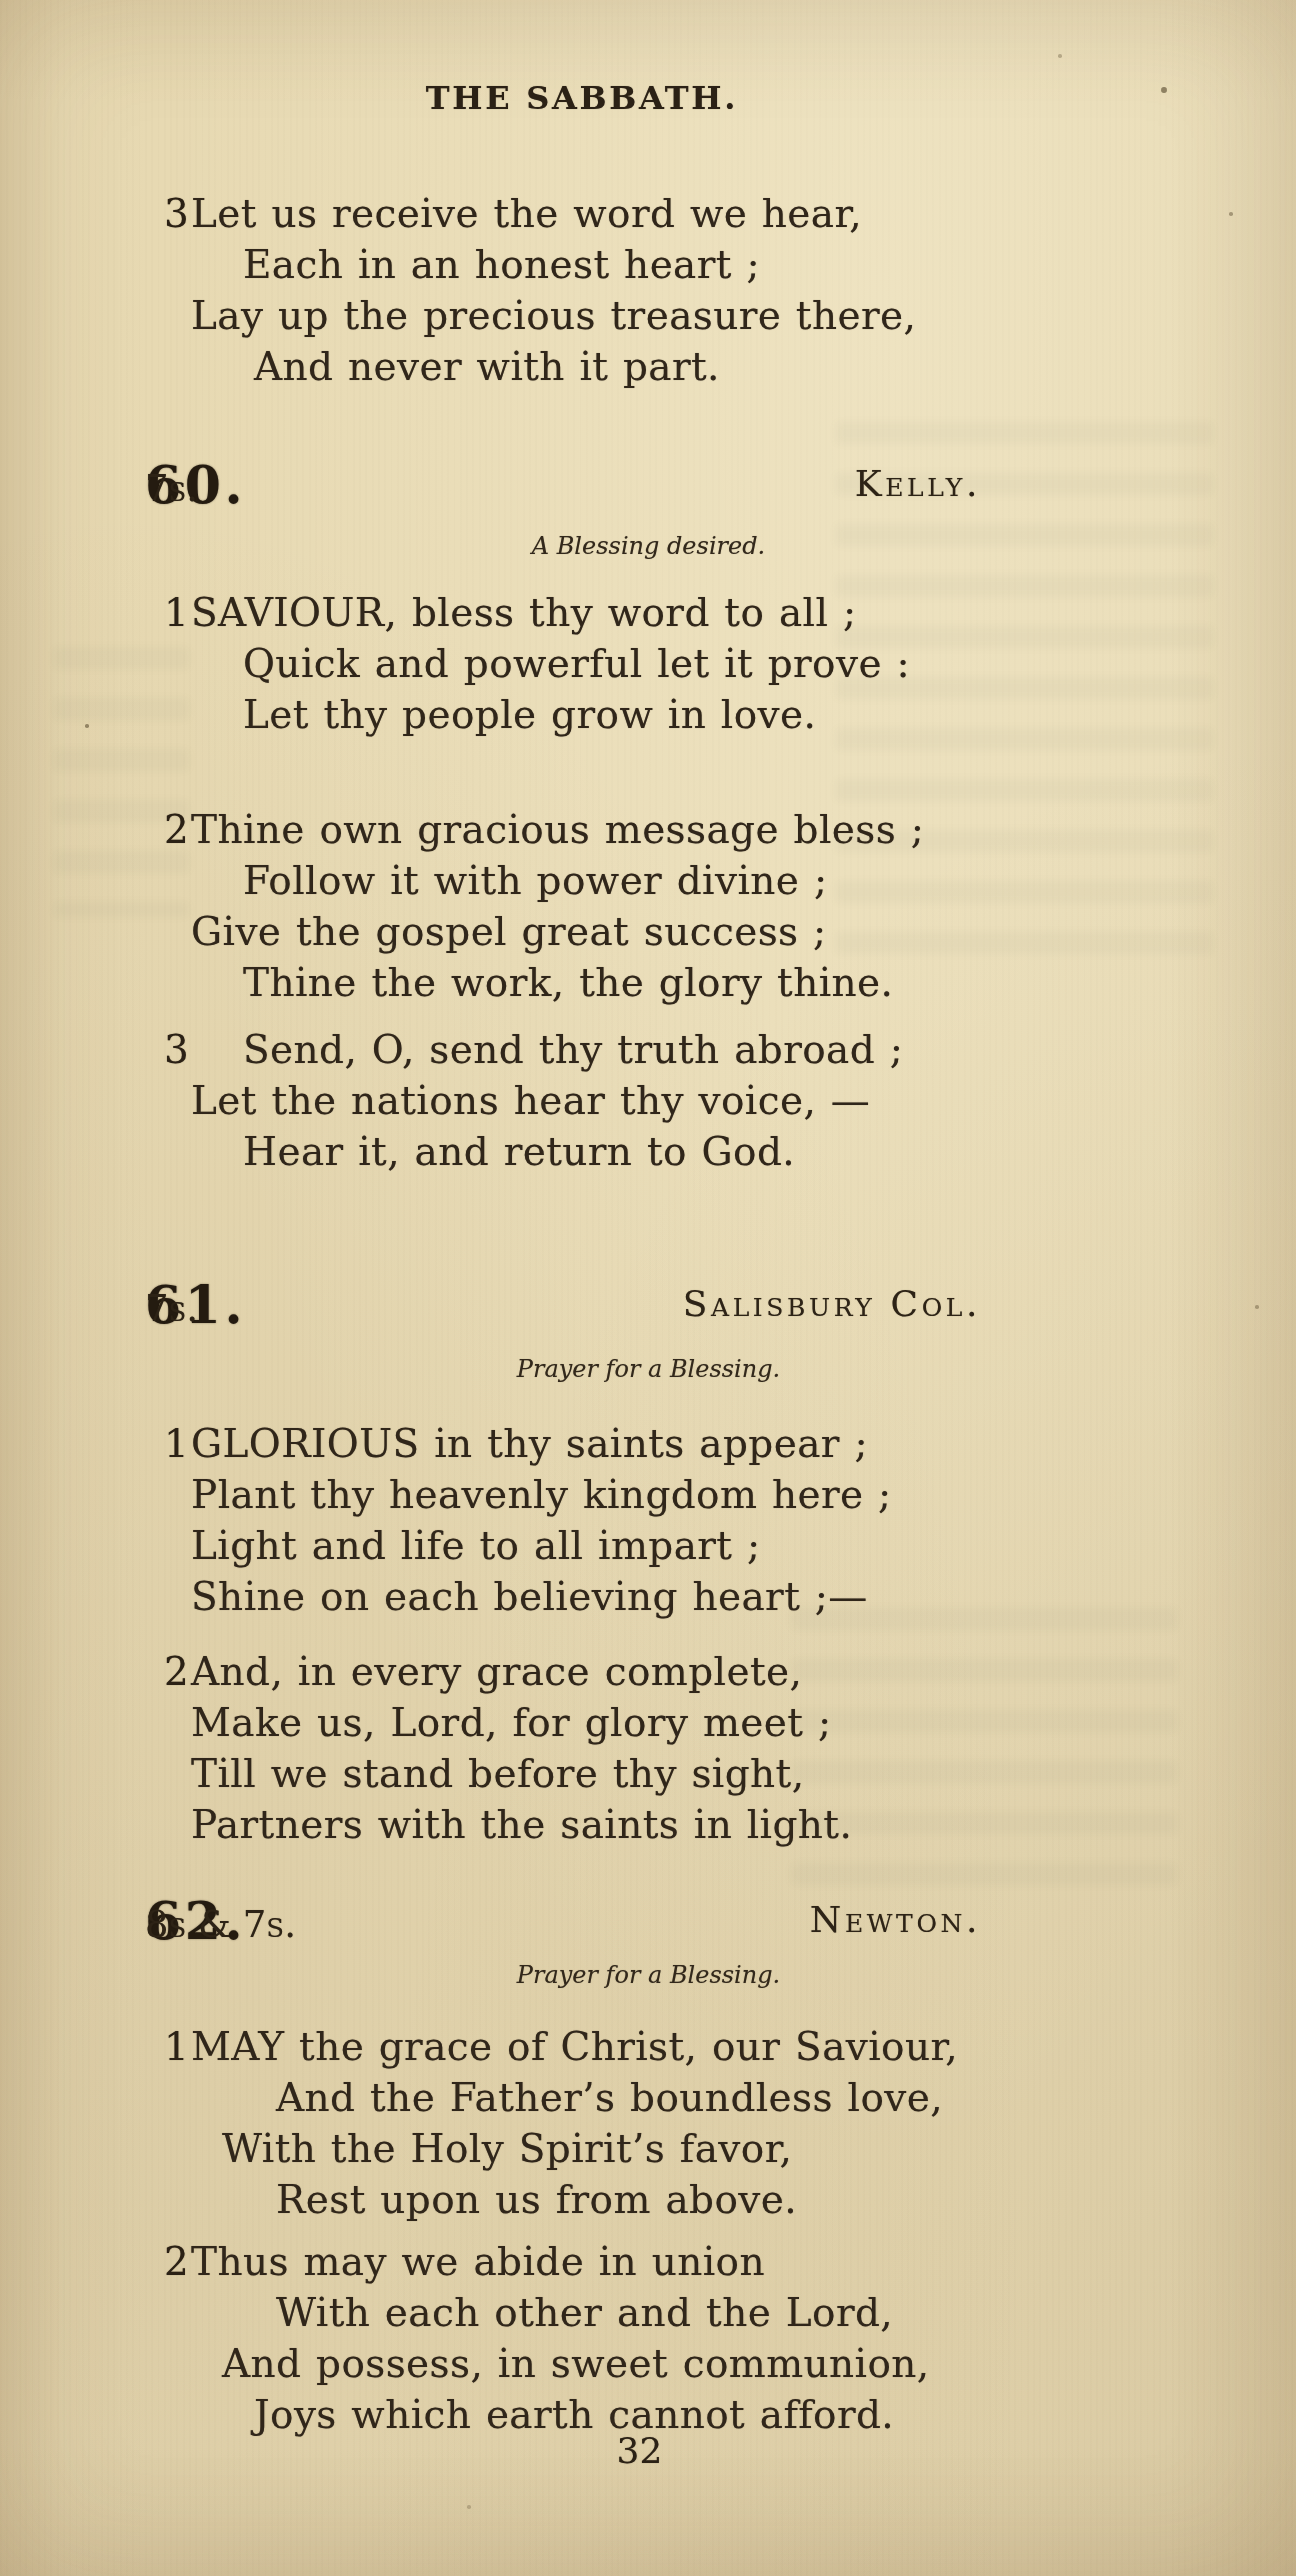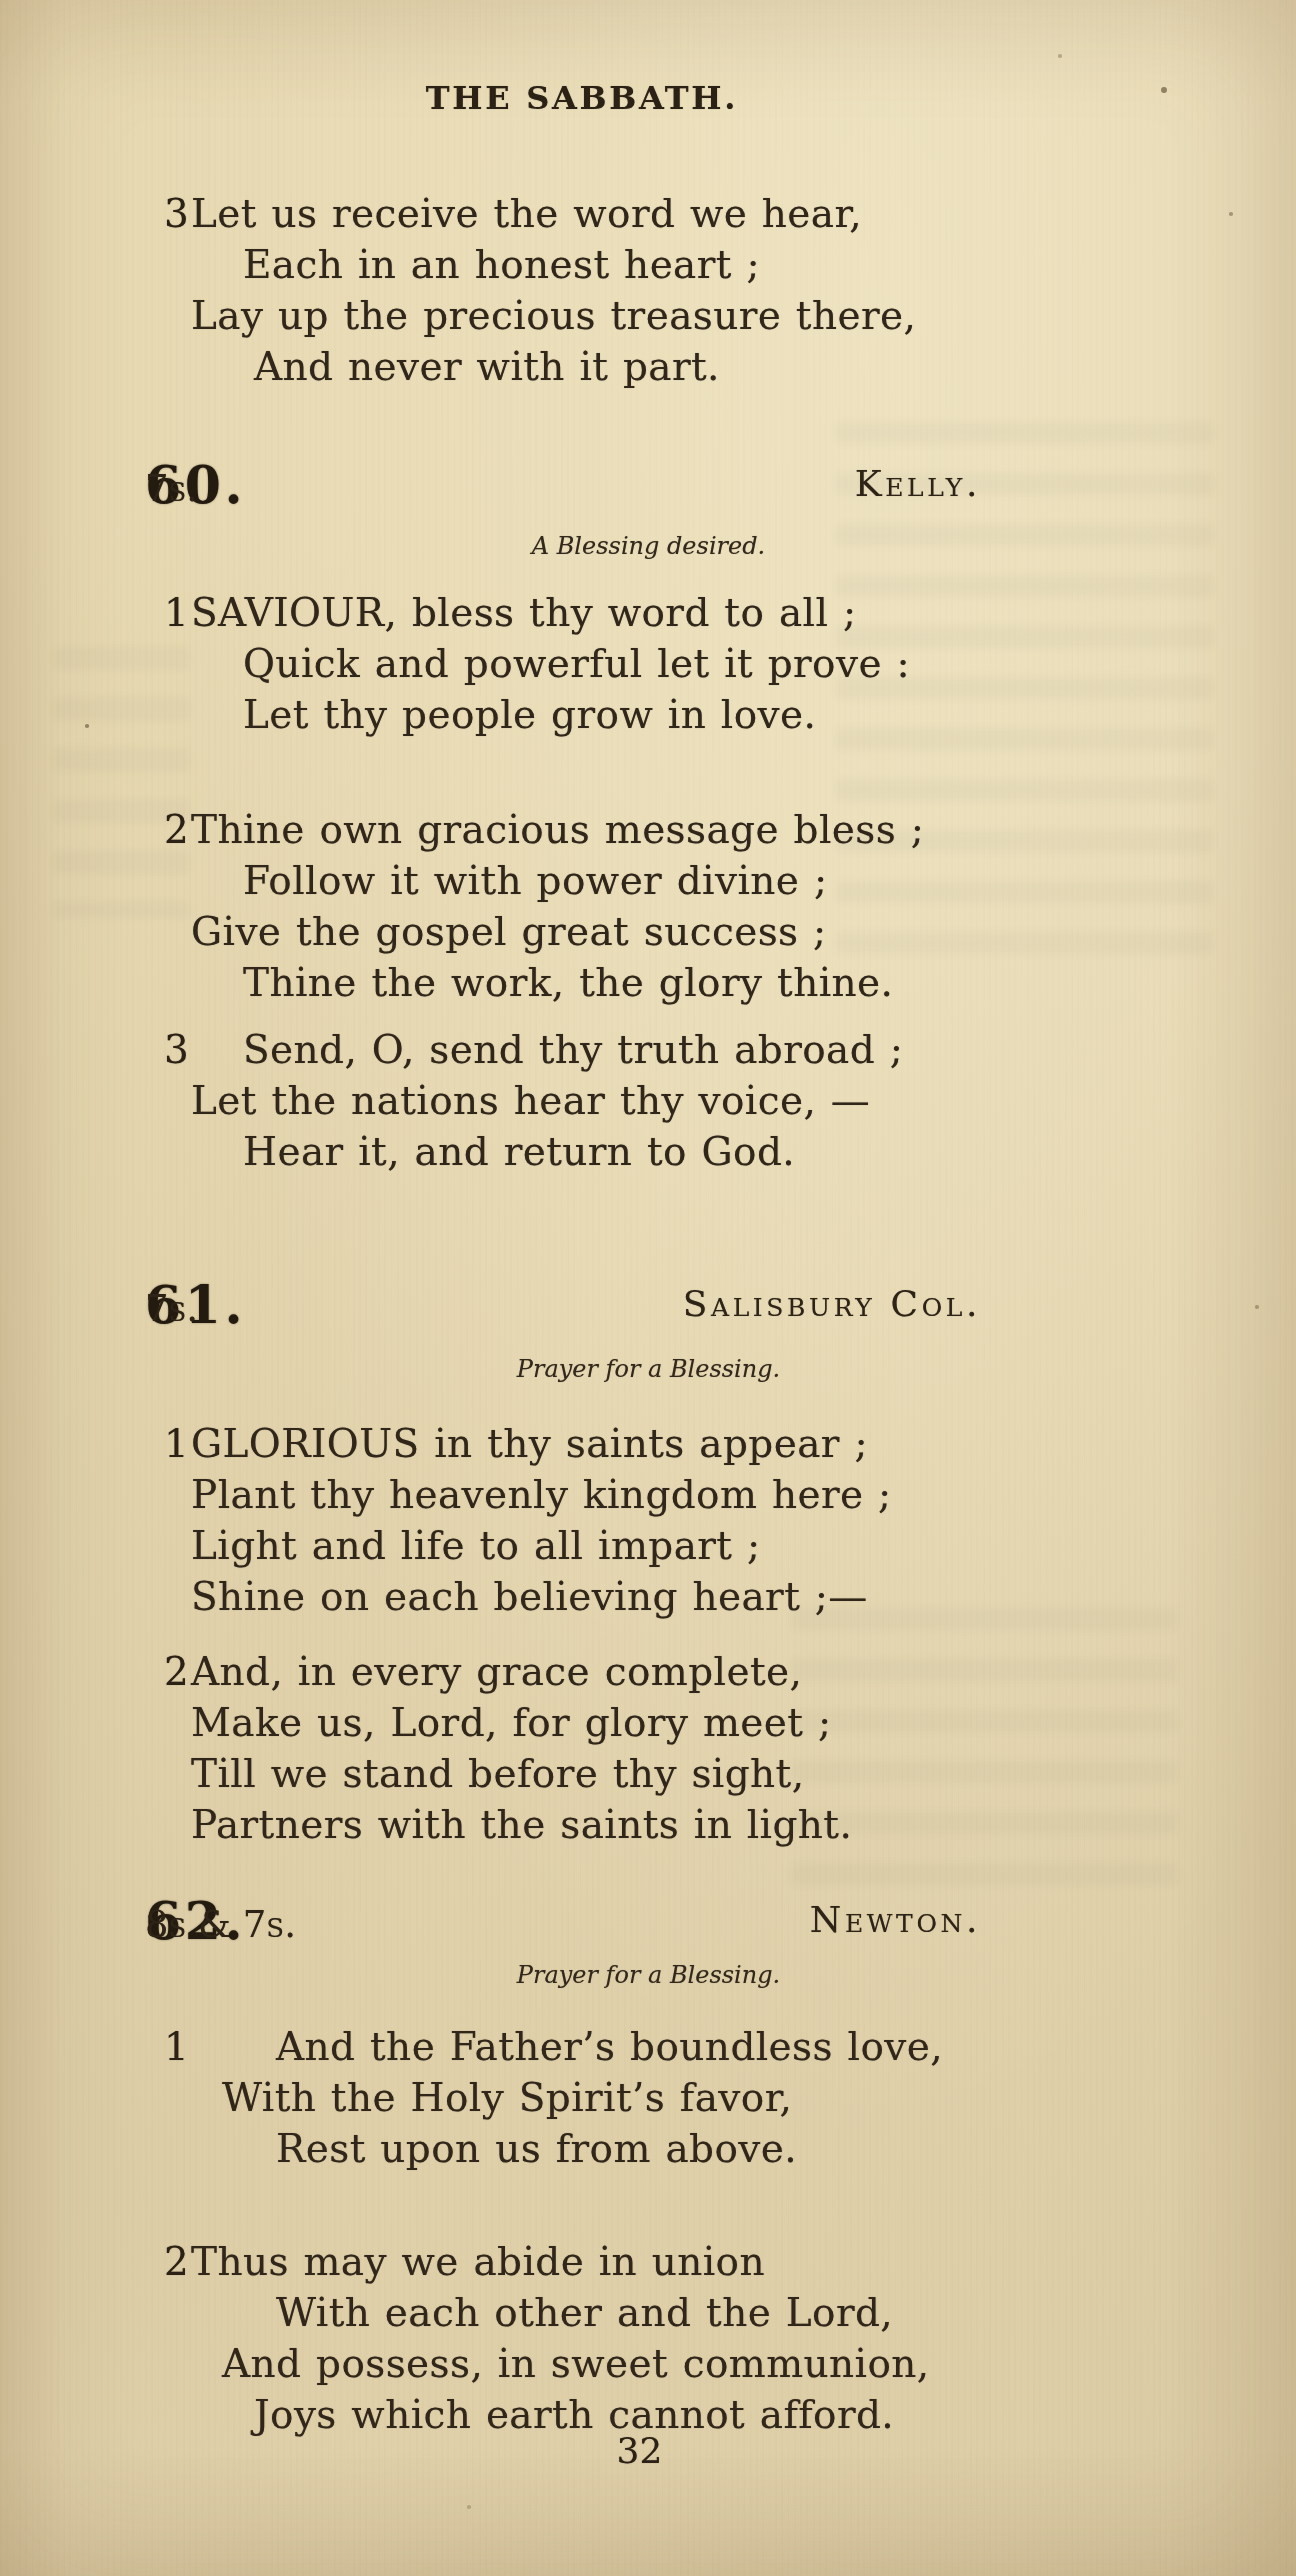--- a/index.html
+++ b/index.html
@@ -180,20 +180,21 @@
 
   <div class="abs hymn-head" style="top:1890px;">
     <span class="hnum">62.</span>
     <span class="hmeter">8s &amp; 7s.</span>
     <span class="hauthor">Newton.</span>
   </div>
   <div class="abs subtitle" style="top:1961px;">Prayer for a Blessing.</div>
 
   <div class="abs stanza" style="top:2021px;">
     <span class="vnum">1</span>
+    <div class="line p30">MAY the grace of Christ, our Saviour,</div>
     <div class="line p125">And the Father’s boundless love,</div>
     <div class="line p65">With the Holy Spirit’s favor,</div>
     <div class="line p125">Rest upon us from above.</div>
   </div>
 
   <div class="abs stanza" style="top:2236px;">
     <span class="vnum">2</span>
     <div class="line p30">Thus may we abide in union</div>
     <div class="line p125">With each other and the Lord,</div>
     <div class="line p65">And possess, in sweet communion,</div>

